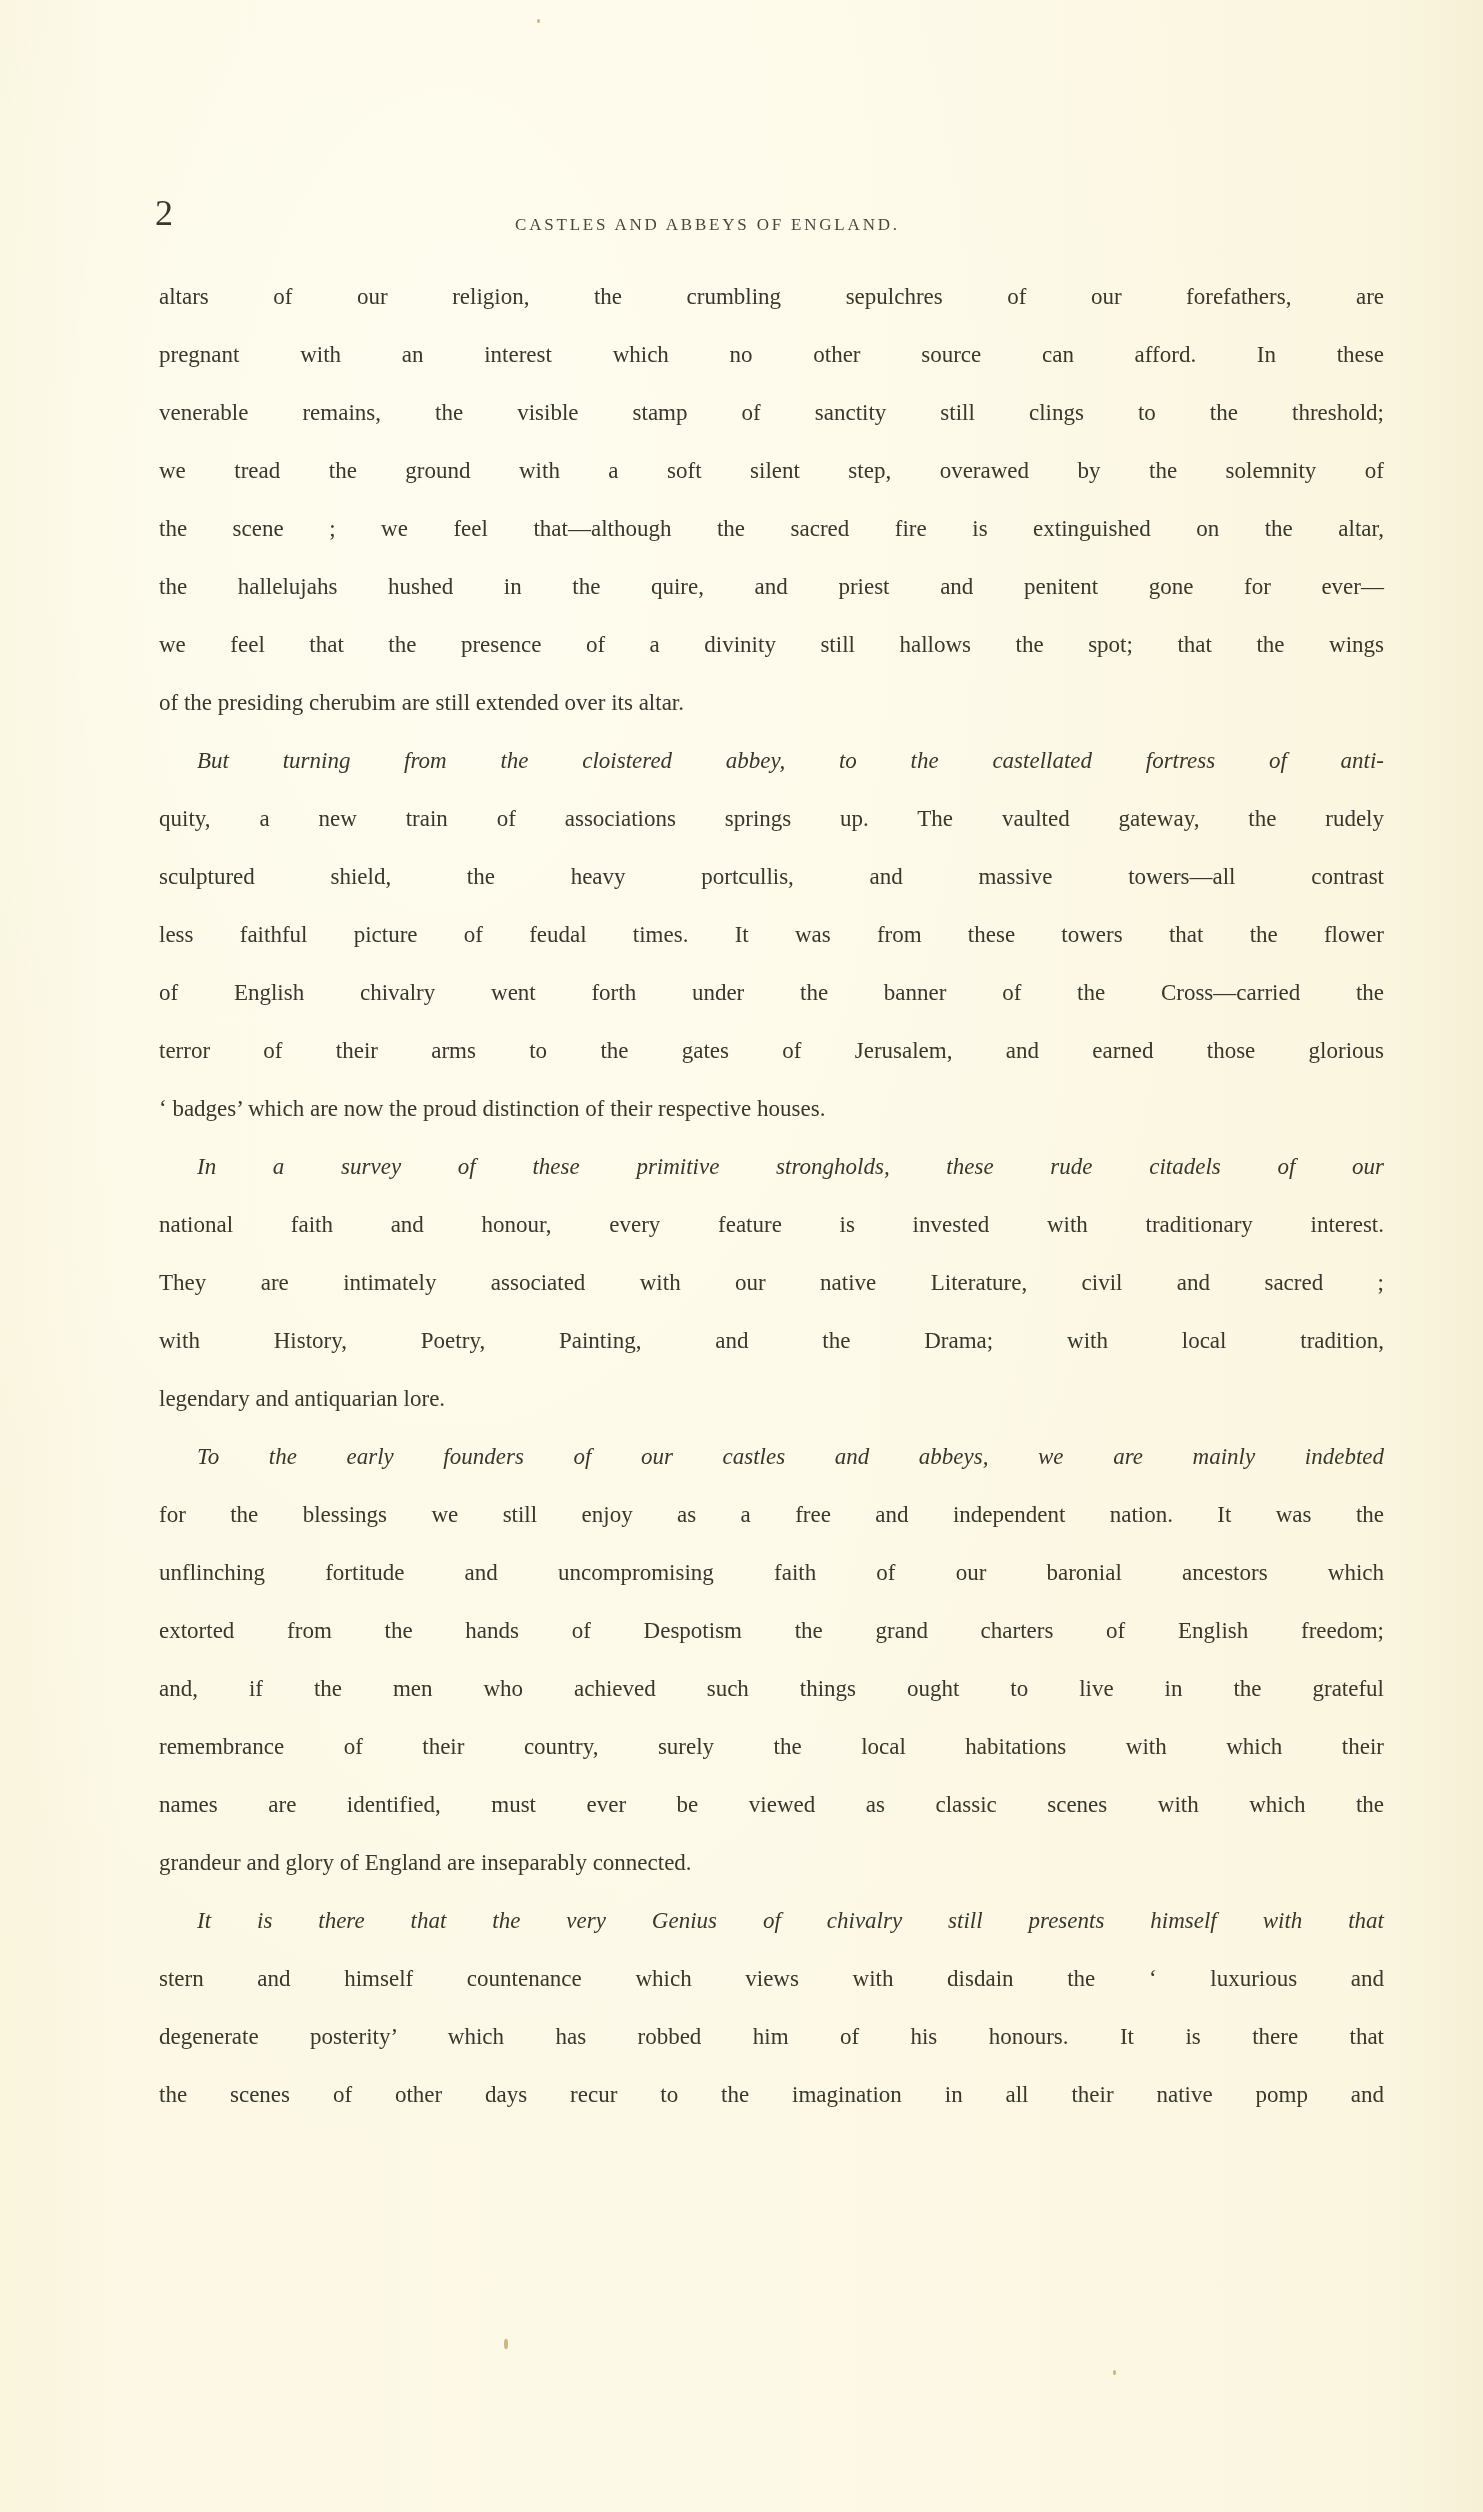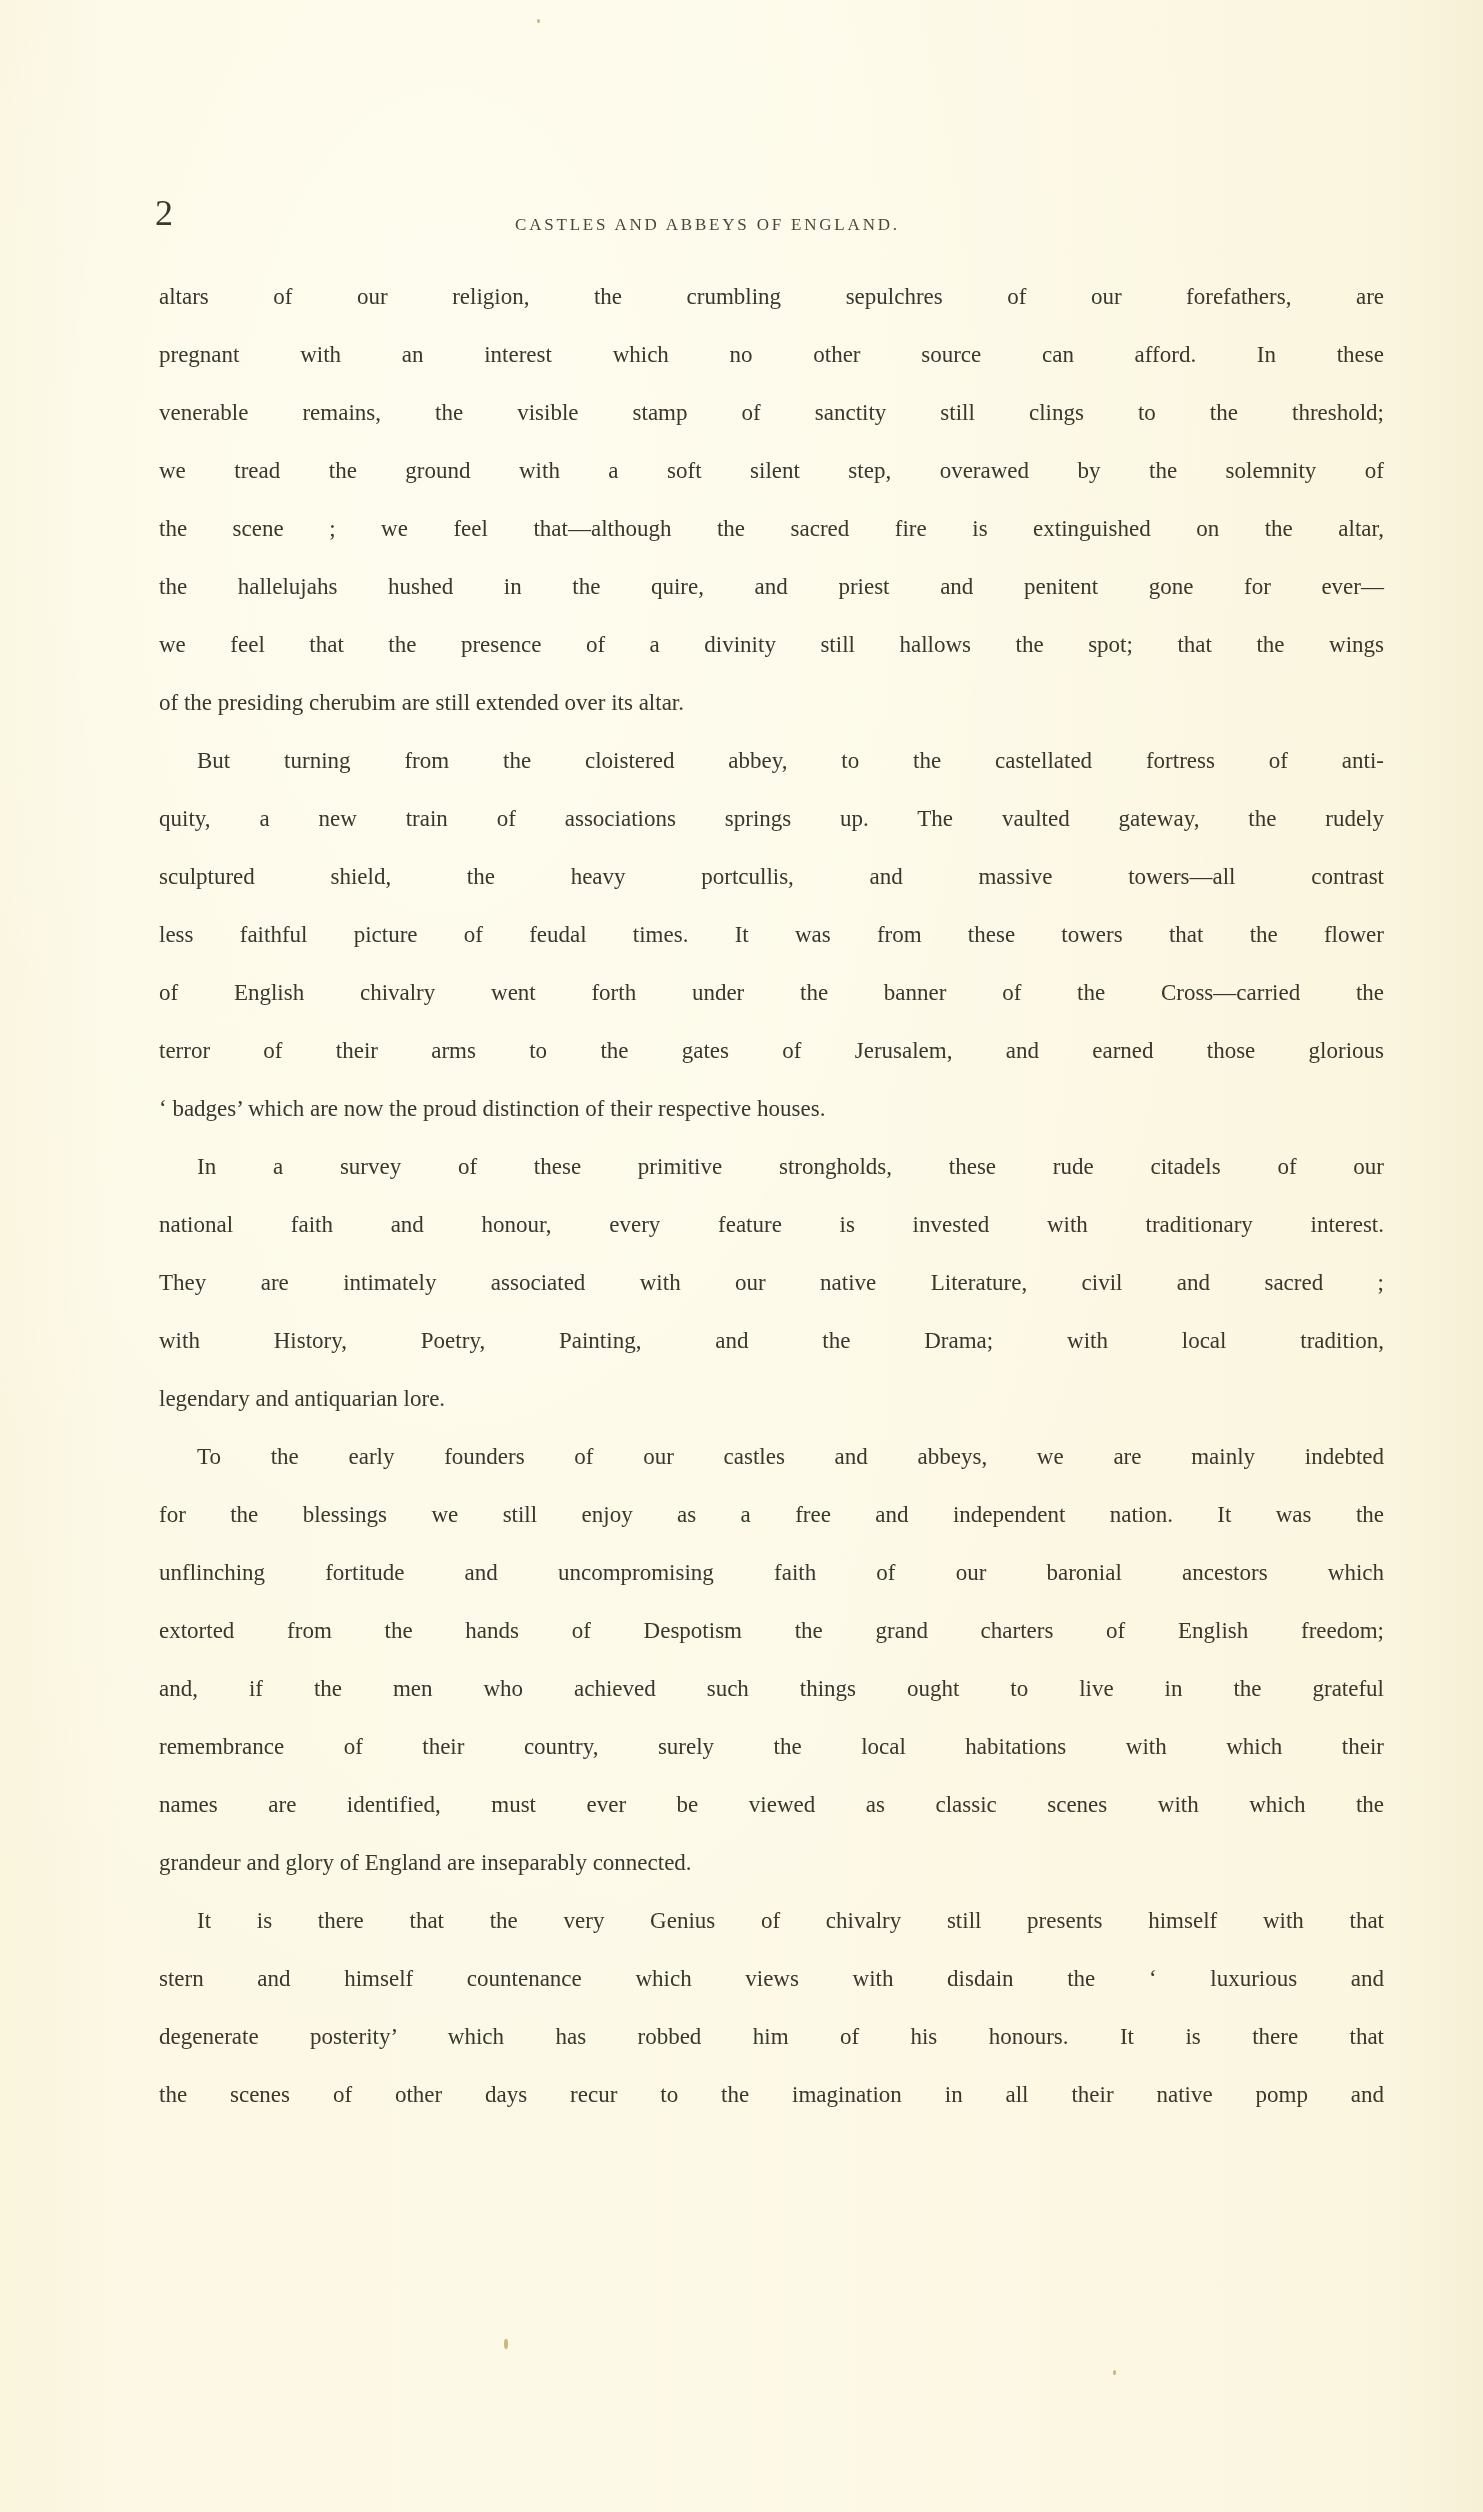--- a/index.html
+++ b/index.html
@@ -62,20 +62,21 @@
       font-size: 23px;
       line-height: 58px;
       text-align: justify;
       text-align-last: justify;
       white-space: nowrap;
       overflow: visible;
       word-spacing: 0px;
     }
     .line.indent {
       padding-left: 38px;
+      font-style: italic;
     }
     .line.last {
       text-align-last: left;
     }
     .speck {
       position: absolute;
       border-radius: 50%;
       background: #b8a25a;
       opacity: 0.75;
     }

